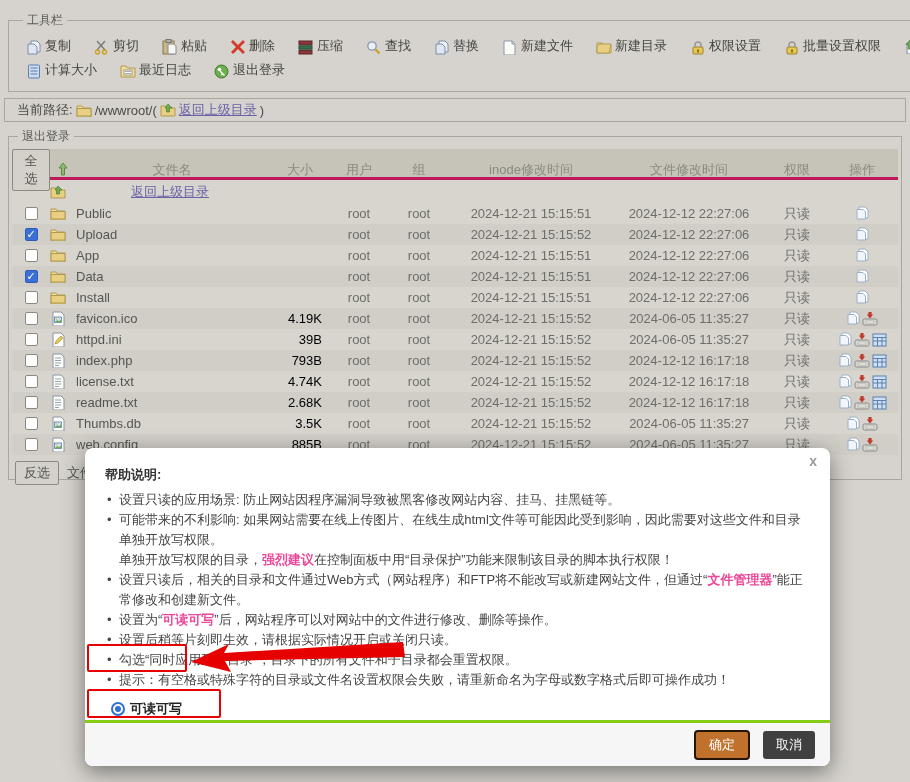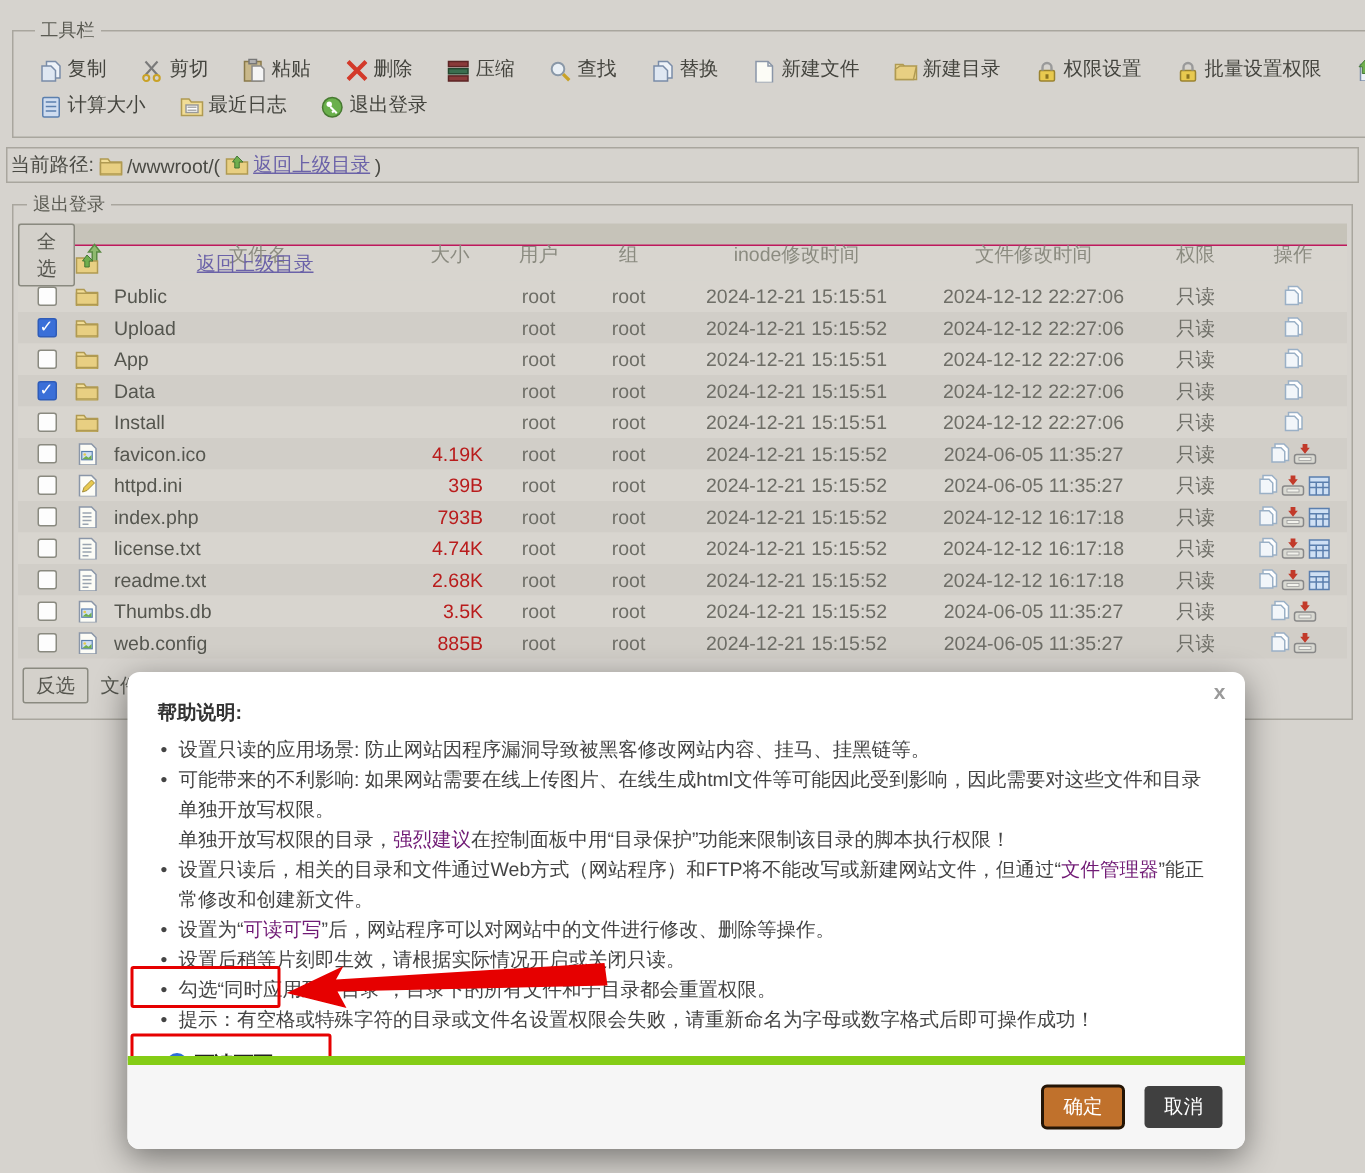--- a/index.html
+++ b/index.html
@@ -9,67 +9,67 @@
   fieldset { border:1px solid #a9a69e; margin:0 4px; padding:4px 8px 8px; }
   legend { padding:0 4px; color:#5a5a52; font-size:12px; margin-left:6px; }
 
   
   .toolbar { position:absolute; left:4px; right:4px; top:12px; height:80px; }
   .tb-row { display:flex; align-items:center; gap:22px; padding:4px 2px 2px 8px; }
   .tb-item { display:flex; align-items:flex-end; gap:3px; cursor:pointer; white-space:nowrap; color:#44443e; }
   .tb-item .icn { width:17px; height:16px; display:inline-flex; align-items:center; justify-content:center; }
 
   
-  .pathbar { position:absolute; left:4px; right:4px; top:98px; height:24px; border:1px solid #a9a69e; display:flex; align-items:center; gap:3px; padding:0 2px; background:#d6d3ce; }
+  .pathbar { position:absolute; left:4px; right:4px; top:98px; height:24px; border:1px solid #a9a69e; display:flex; align-items:center; gap:3px; padding:0 12px; background:#d6d3ce; }
   .pathbar a, .uplink { color:#6b62a8; text-decoration:underline; cursor:pointer; }
   .icn14 { width:16px; height:14px; display:inline-flex; align-items:center; justify-content:center; }
 
   
   .filelist { position:absolute; left:4px; right:4px; top:128px; height:352px; padding:4px 3px 6px; }
   .grid { display:grid; grid-template-columns:38px 26px minmax(0,1fr) 64px 54px 66px 158px 158px 58px 72px; align-items:center; }
-  .thead { background:#c6c3b9; color:#8b8b80; height:15px; border-bottom:1px solid #be185d; }
+  .thead { background:#c6c3b9; color:#8b8b80; height:31px; border-bottom:3px solid #be185d; }
   .thead > div { text-align:center; }
   .btn-flat { background:#d4d1cb; border:1px solid #8a8a80; border-radius:2px; color:#55554e; font-size:13px; padding:2px 8px; cursor:pointer; font-family:inherit; }
   .uprow { height:23px; background:#d8d5cf; }
   .uprow .c-name { margin-left:55px; }
   .frow { height:21px; }
   .frow:nth-child(odd) { background:#d8d5cf; }
   .frow:nth-child(even) { background:#d1cec8; }
   .c-check { display:flex; justify-content:center; }
   .c-icon { display:flex; justify-content:flex-start; }
   .c-name { color:#55564f; text-align:left; cursor:pointer; overflow:hidden; white-space:nowrap; }
-  .c-size { text-align:right; padding-right:10px; color:#b91c1c; }
+  .c-size { text-align:right; padding-right:10px; color:#000000; }
   .c-user,.c-group,.c-inode,.c-mtime,.c-perm { text-align:center; color:#6e6e67; }
   .c-ops { display:flex; gap:2px; justify-content:center; align-items:center; }
   .c-ops span { cursor:pointer; display:inline-flex; }
 
   .cb { width:13px; height:13px; border:1px solid #8a8a80; background:#fdfdfd; border-radius:2px; display:inline-flex; align-items:center; justify-content:center; cursor:pointer; }
   .cb.checked { background:#3a6fd8; border-color:#2f5cb8; color:#fff; font-size:11px; font-weight:bold; }
   .cb.checked::after { content:"✓"; line-height:1; }
 
   .bottomrow { display:flex; align-items:center; gap:8px; margin:6px 0 0 3px; }
   .frag { color:#55564f; }
 
   
   .dialog { position:absolute; left:85px; top:448px; width:745px; height:318px; background:#fff; border-radius:8px; box-shadow:0 6px 22px rgba(0,0,0,.45); color:#444; }
   .dlg-close { position:absolute; top:5px; right:13px; color:#9a9a9a; font-weight:bold; font-size:14px; cursor:pointer; }
   .dlg-body { padding:18px 20px 0; }
   .dlg-title { font-weight:bold; color:#333; margin-bottom:6px; }
   .dlg-line { line-height:20px; padding-left:14px; position:relative; color:#444; }
   .dlg-line.bullet::before { content:"•"; position:absolute; left:2px; color:#444; }
-  .red { color:#701a75; }
+  .red { color:#ec4899;font-weight:bold; }
   .opt-line { display:flex; align-items:center; gap:5px; height:22px; padding-left:6px; font-weight:600; color:#222; }
   .radio { width:14px; height:14px; border:1px solid #8a8a8a; border-radius:50%; background:#fff; position:relative; cursor:pointer; }
   .radio.sel { border:2px solid #2f6fd6; }
   .radio.sel::after { content:""; position:absolute; left:2px; top:2px; width:6px; height:6px; border-radius:50%; background:#2f6fd6; }
   .redbox { position:absolute; border:2px solid #e60000; border-radius:2px; }
   .redbox1 { left:2px; top:196px; width:100px; height:28px; }
   .redbox2 { left:2px; top:241px; width:134px; height:29px; }
   .arrow-svg { position:absolute; left:104px; top:192px; pointer-events:none; }
-  .dlg-footer { position:absolute; left:0; right:0; bottom:0; height:62px; background:#f6f6f6; border-top:6px solid #84cc16; border-radius:0 0 8px 8px; display:flex; align-items:center; justify-content:flex-end; gap:13px; padding-right:15px; }
+  .dlg-footer { position:absolute; left:0; right:0; bottom:0; height:46px; background:#f6f6f6; border-top:3px solid #84cc16; border-radius:0 0 8px 8px; display:flex; align-items:center; justify-content:flex-end; gap:13px; padding-right:15px; }
   .btn-ok { background:#c0712c; border:2px solid #241506; border-radius:4px; color:#fff; padding:4px 13px; font-size:13px; cursor:pointer; font-family:inherit; }
   .btn-cancel { background:#404040; border:none; border-radius:3px; color:#fff; padding:5px 13px; font-size:13px; cursor:pointer; font-family:inherit; }
 </style>
 </head>
 <body>
 
 <fieldset class="toolbar">
   <legend>工具栏</legend>
   <div class="tb-row" id="tb1">
       <div class="tb-item">

